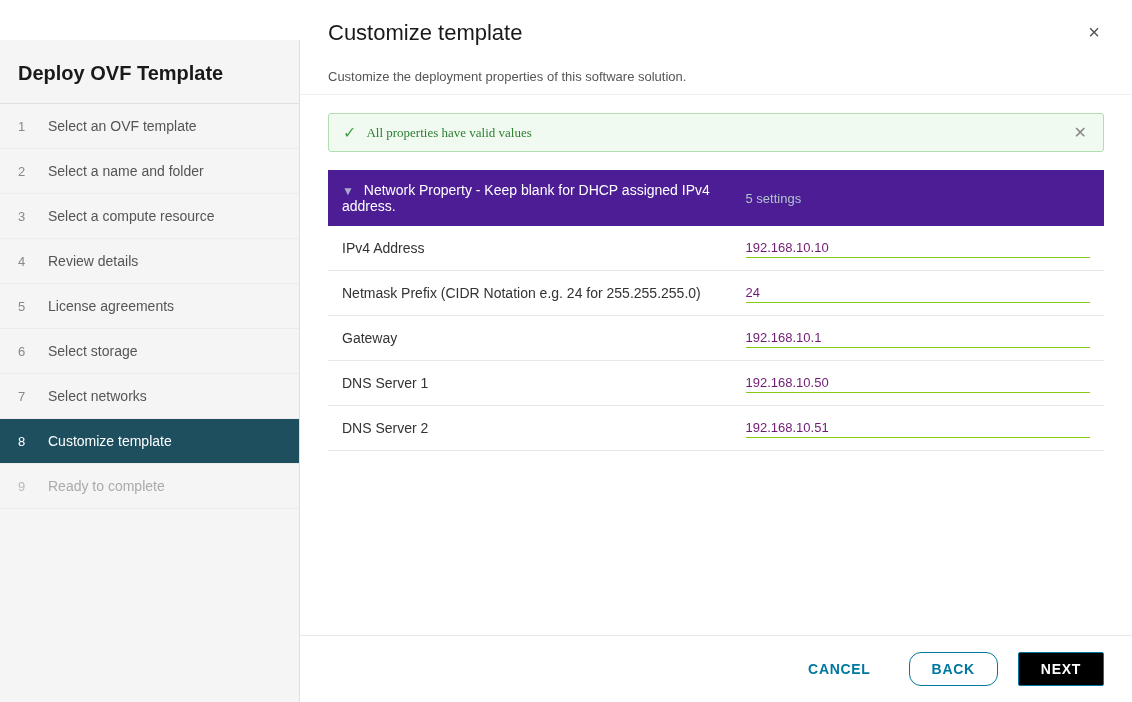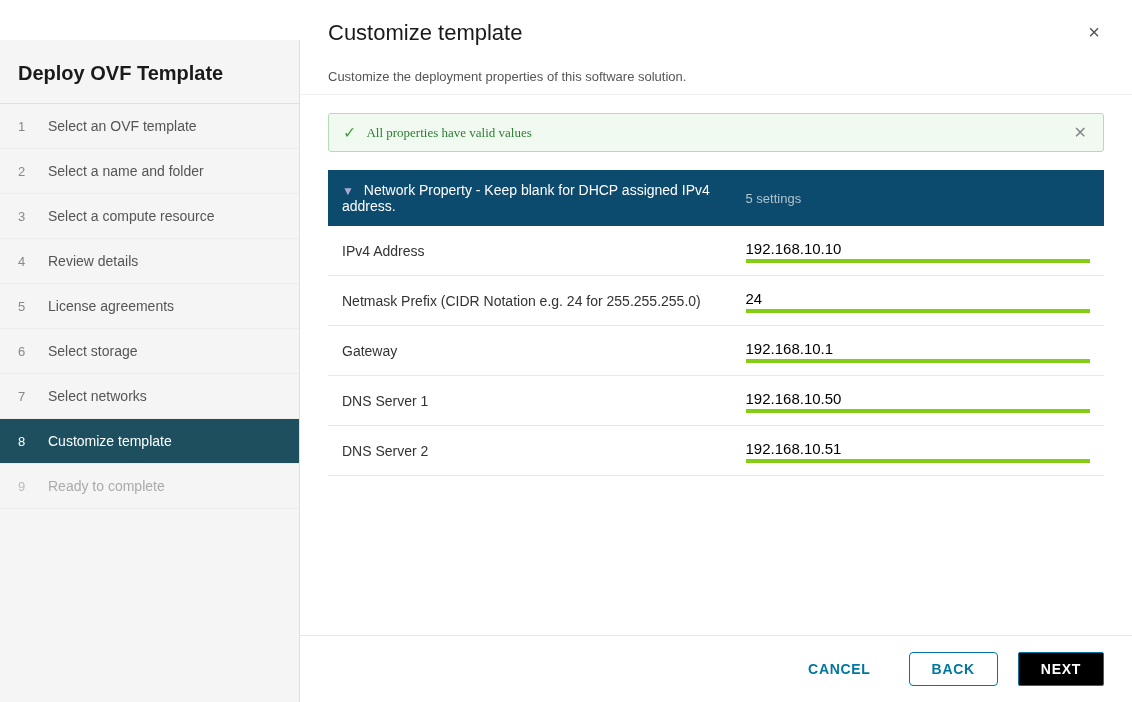--- a/index.html
+++ b/index.html
@@ -137,21 +137,21 @@
       cursor: pointer;
       padding: 0 2px;
     }
     
     .prop-table {
       width: 100%;
       border-collapse: collapse;
       font-size: 14px;
     }
     .prop-header-row {
-      background: #0c4a6e;
+      background: #4c1d95;
       color: #fff;
       margin-top: 18px;
     }
     .prop-header-row td {
       padding: 12px 14px;
       font-weight: 500;
     }
     .prop-header-row .toggle-arrow {
       font-size: 12px;
       margin-right: 6px;
@@ -171,24 +171,24 @@
     }
     .prop-row td:first-child {
       width: 52%;
     }
     .prop-row td:last-child {
       width: 48%;
     }
     .prop-input {
       width: 100%;
       border: none;
-      border-bottom: 4px solid #84cc16;
+      border-bottom: 1px solid #84cc16;
       outline: none;
-      font-size: 15px;
-      color: #000000;
+      font-size: 13px;
+      color: #701a75;
       background: transparent;
       padding: 2px 0;
     }
     
     .modal-footer {
       display: flex;
       align-items: center;
       justify-content: flex-end;
       padding: 16px 28px;
       border-top: 1px solid #e8e8e8;
@@ -207,21 +207,21 @@
       text-transform: uppercase;
     }
     .btn-back {
       background: #fff;
       border: 1px solid #0077a0;
       color: #0077a0;
       font-size: 14px;
       font-weight: 600;
       cursor: pointer;
       padding: 8px 22px;
-      border-radius: 4px;
+      border-radius: 12px;
       text-transform: uppercase;
       letter-spacing: 0.05em;
     }
     .btn-next {
       background: #000000;
       border: 1px solid #0077a0;
       color: #fff;
       font-size: 14px;
       font-weight: 600;
       cursor: pointer;

